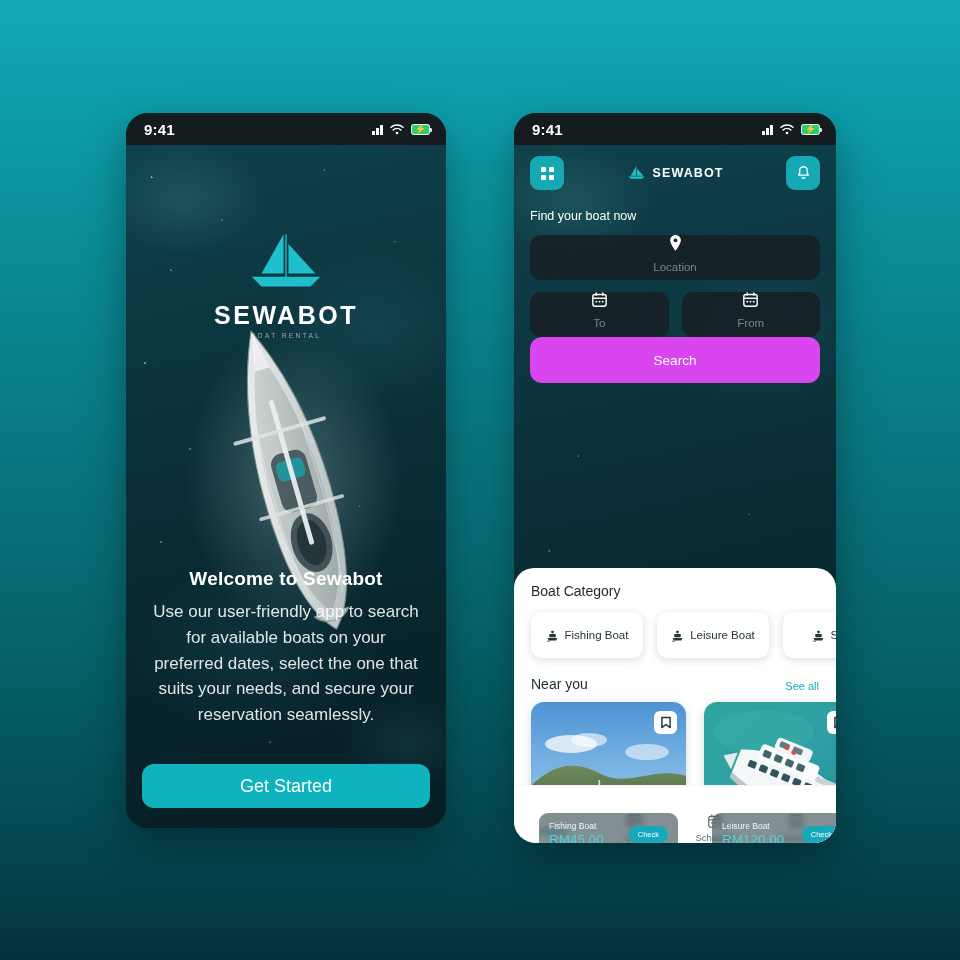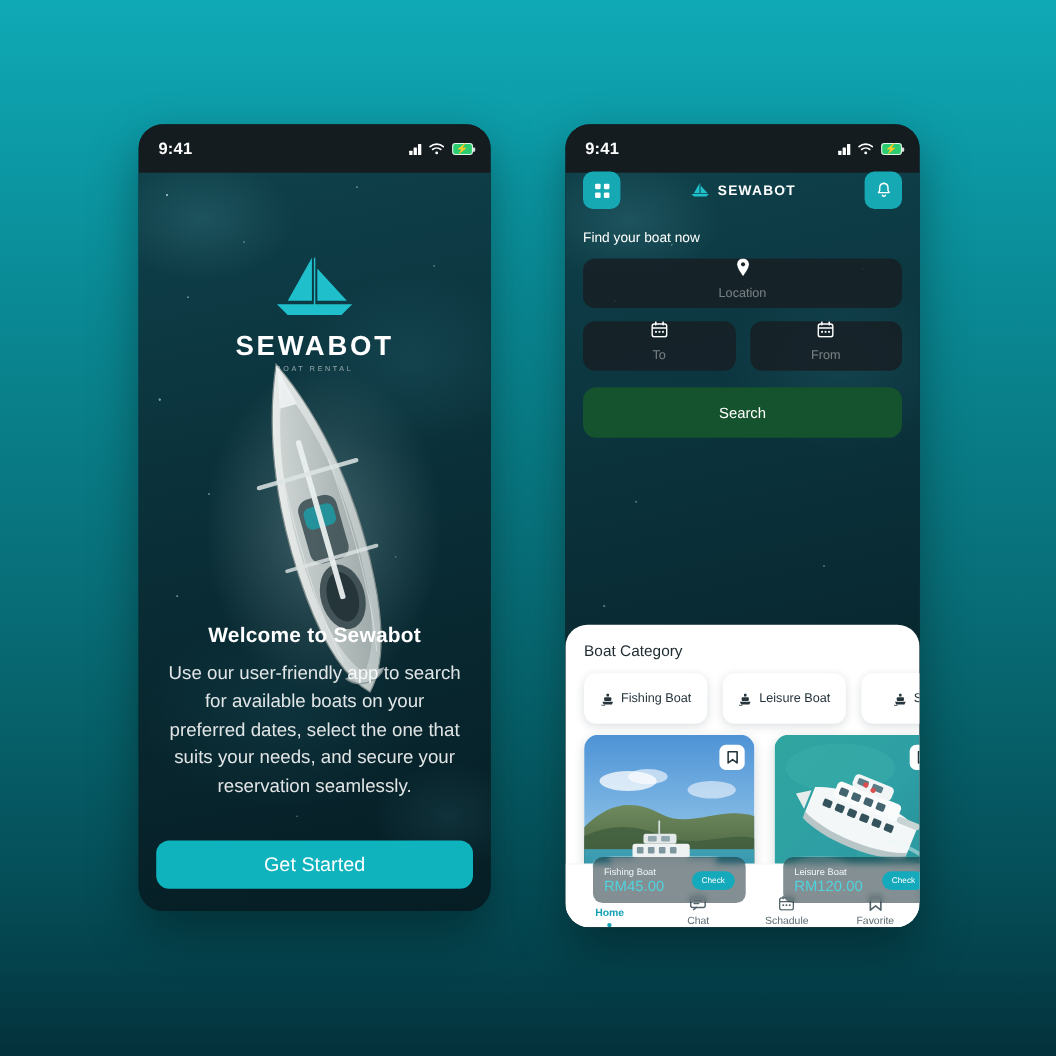--- a/index.html
+++ b/index.html
@@ -61,21 +61,21 @@
       radial-gradient(circle at 73% 55%, rgba(220,245,250,.3) 0.7px, transparent 1.1px),
       radial-gradient(circle at 90% 70%, rgba(220,245,250,.35) 0.8px, transparent 1.2px),
       radial-gradient(circle at 45% 88%, rgba(220,245,250,.3) 0.7px, transparent 1.1px),
       radial-gradient(circle at 25% 95%, rgba(220,245,250,.3) 0.7px, transparent 1.1px);
     opacity:.85;
   }
 
   
   .statusbar {
     position: relative; z-index: 5;
-    height: 44px;
+    height: 32px;
     background: #141c20;
     display: flex; align-items: center;
     justify-content: space-between;
     padding: 0 16px 0 18px;
     color: #fff;
   }
   .statusbar .time {
     font-size: 15px; font-weight: bold; letter-spacing: .2px;
   }
   .statusbar .icons { display: flex; align-items: center; gap: 7px; }
@@ -177,23 +177,23 @@
     display:flex; align-items:center; gap:10px;
     padding: 0 14px;
     cursor: text;
     flex-direction: column;
   }
   .field .ph { color: rgba(255,255,255,.42); font-size: 11.5px; }
   .row2 { display:flex; gap:13px; }
   .row2 .field { flex:1; }
 
   .search-btn {
-    margin-top: 15px; width:100%;
+    width:100%;
     height: 46px; border:none; border-radius: 12px;
-    background:#14532d; color:#fff;
+    background:#d946ef; color:#fff;
     font-family:inherit; font-size:13.5px; cursor:pointer;
   }
 
   
   .sheet {
     position:absolute; left:0; right:0; top:455px; bottom:0; z-index:7;
     background:#fff;
     border-radius: 20px 20px 0 0;
     overflow:hidden;
   }
@@ -486,20 +486,24 @@
               <svg width="13" height="13" viewBox="0 0 16 16">
                 <path d="M2 11h12l-1.4 3.2H3.4Z" fill="#26353b"></path>
                 <rect x="4" y="6" width="8" height="4.2" rx="1" fill="#26353b"></rect>
                 <rect x="6.6" y="2.2" width="2.8" height="3" rx=".7" fill="#26353b"></rect>
                 <path d="M1 14.6c1.4.8 2.6.8 4 0" stroke="#26353b" stroke-width="1" fill="none"></path>
               </svg>
               <span class="lbl">Sunset</span>
             </div>
           </div>
 
+          <div class="nearrow">
+            <div class="sec-title" style="padding:0">Near you</div>
+            <div class="see-all">See all</div>
+          </div>
 
           <div class="cards">
 
             <div class="bcard">
               <svg class="photo" viewBox="0 0 155 162" preserveAspectRatio="xMidYMid slice">
                 <defs>
                   <linearGradient id="sky1" x1="0" y1="0" x2="0" y2="1">
                     <stop offset="0%" stop-color="#4e93d6"></stop>
                     <stop offset="60%" stop-color="#8fc3e8"></stop>
                     <stop offset="100%" stop-color="#c6e1f1"></stop>

